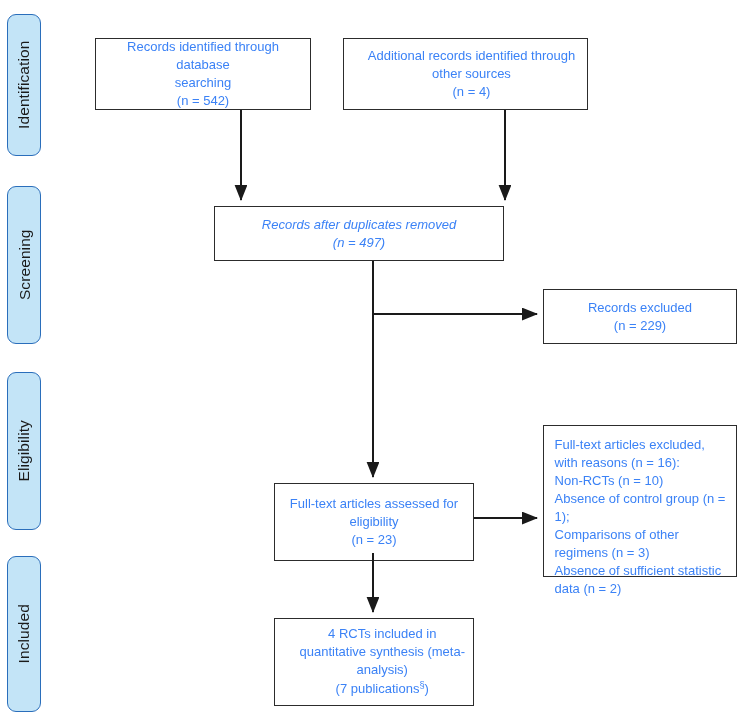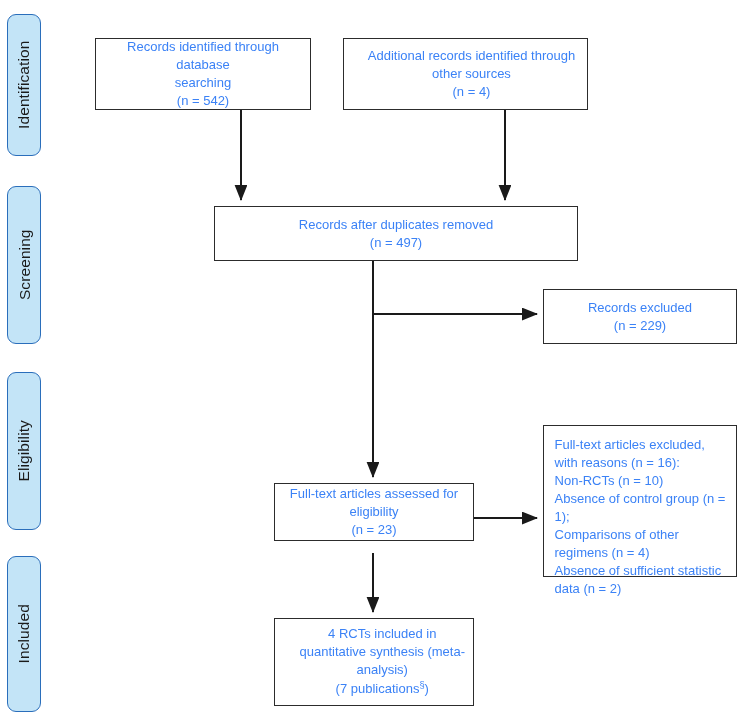--- a/index.html
+++ b/index.html
@@ -103,44 +103,44 @@
 searching
 (n = 542)</span>
   </div>
 
   <div class="flow-box" style="left:343px; top:38px; width:245px; height:72px;padding-left:12px;">
     <span class="box-text">Additional records identified through
 other sources
 (n = 4)</span>
   </div>
 
-  <div class="flow-box" style="left:214px; top:206px; width:364px; height:55px;">
+  <div class="flow-box" style="left:214px; top:206px; width:290px; height:55px;font-style:italic;">
     <span class="box-text">Records after duplicates removed
 (n = 497)</span>
   </div>
 
   <div class="flow-box" style="left:543px; top:289px; width:194px; height:55px;">
     <span class="box-text">Records excluded
 (n = 229)</span>
   </div>
 
-  <div class="flow-box" style="left:274px; top:483px; width:200px; height:58px;">
+  <div class="flow-box" style="left:274px; top:483px; width:200px; height:78px;">
     <span class="box-text">Full-text articles assessed for
 eligibility
 (n = 23)</span>
   </div>
 
   <div class="flow-box align-left pad-top" style="left:543px; top:425px; width:194px; height:152px;">
     <span class="box-text">Full-text articles excluded,
 with reasons (n = 16):
 Non-RCTs (n = 10)
 Absence of control group (n =
 1);
 Comparisons of other
-regimens (n = 4)
+regimens (n = 3)
 Absence of sufficient statistic
 data (n = 2)</span>
   </div>
 
   <div class="flow-box" style="left:274px; top:618px; width:200px; height:88px;justify-content:flex-end;">
     <span class="box-text">4 RCTs included in
 quantitative synthesis (meta-
 analysis)
 (7 publications<sup>§</sup>)</span>
   </div>

